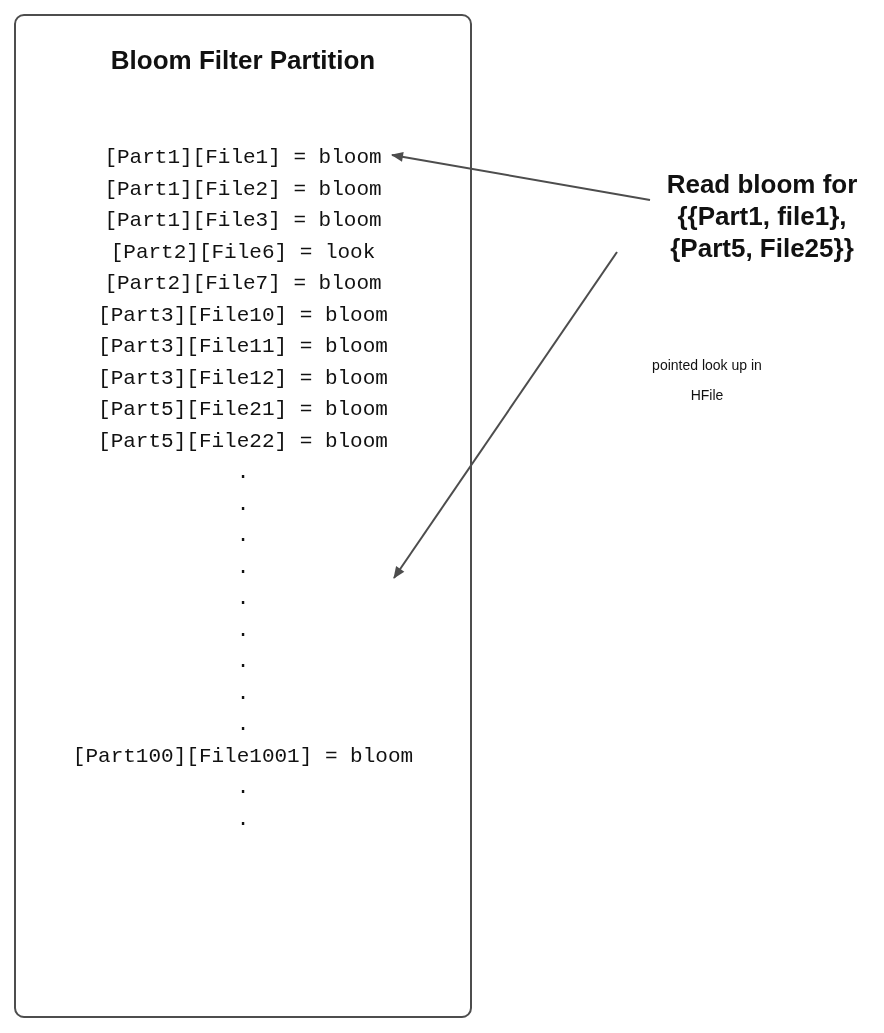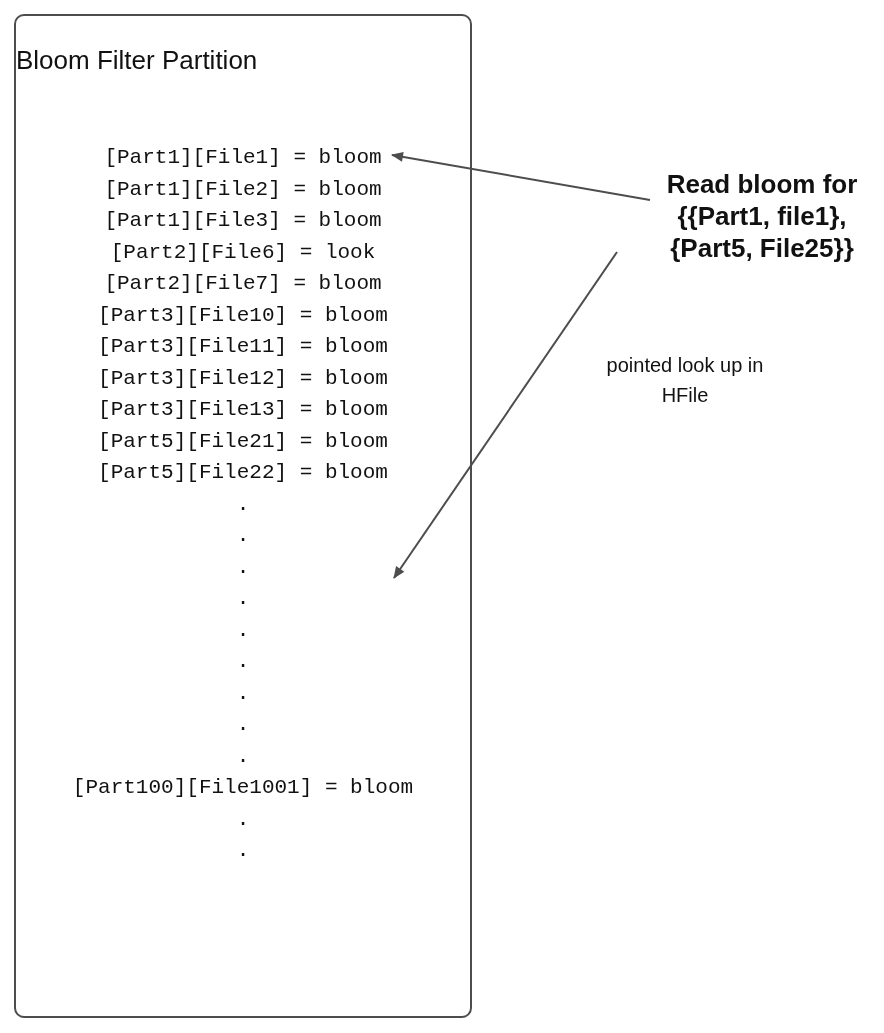--- a/index.html
+++ b/index.html
@@ -33,23 +33,23 @@
     border: 2px solid #4d4d4d;
     border-radius: 10px;
     background: #ffffff;
     box-sizing: content-box;
   }
   .box-title {
     position: absolute;
     top: 28px;
     left: 0;
     right: 0;
-    text-align: left;
+    text-align: center;
     font-size: 26px;
-    font-weight: normal;
+    font-weight: bold;
     line-height: 32px;
     color: #111111;
   }
   .rows {
     position: absolute;
     top: 126px;
     left: 0;
     right: 0;
     text-align: center;
     font-family: Liberation Mono, monospace;
@@ -67,25 +67,25 @@
     width: 280px;
     text-align: center;
     font-size: 26px;
     font-weight: bold;
     line-height: 32px;
     color: #111111;
     white-space: pre-line;
   }
   .note {
     position: absolute;
-    left: 545px;
+    left: 567px;
     top: 350px;
     width: 280px;
     text-align: center;
-    font-size: 20px;
+    font-size: 14px;
     line-height: 30px;
     color: #111111;
     white-space: pre-line;
   }
 </style>
 </head>
 <body>
 
 <div class="canvas">
 
@@ -93,21 +93,20 @@
     <div class="box-title">Bloom Filter Partition</div>
     <div class="rows">
         <div class="row">[Part1][File1] = bloom</div>
         <div class="row">[Part1][File2] = bloom</div>
         <div class="row">[Part1][File3] = bloom</div>
         <div class="row">[Part2][File6] = look</div>
         <div class="row">[Part2][File7] = bloom</div>
         <div class="row">[Part3][File10] = bloom</div>
         <div class="row">[Part3][File11] = bloom</div>
         <div class="row">[Part3][File12] = bloom</div>
-        <div class="row">[Part3][File13] = bloom</div>
         <div class="row">[Part5][File21] = bloom</div>
         <div class="row">[Part5][File22] = bloom</div>
         <div class="row">.</div>
         <div class="row">.</div>
         <div class="row">.</div>
         <div class="row">.</div>
         <div class="row">.</div>
         <div class="row">.</div>
         <div class="row">.</div>
         <div class="row">.</div>

